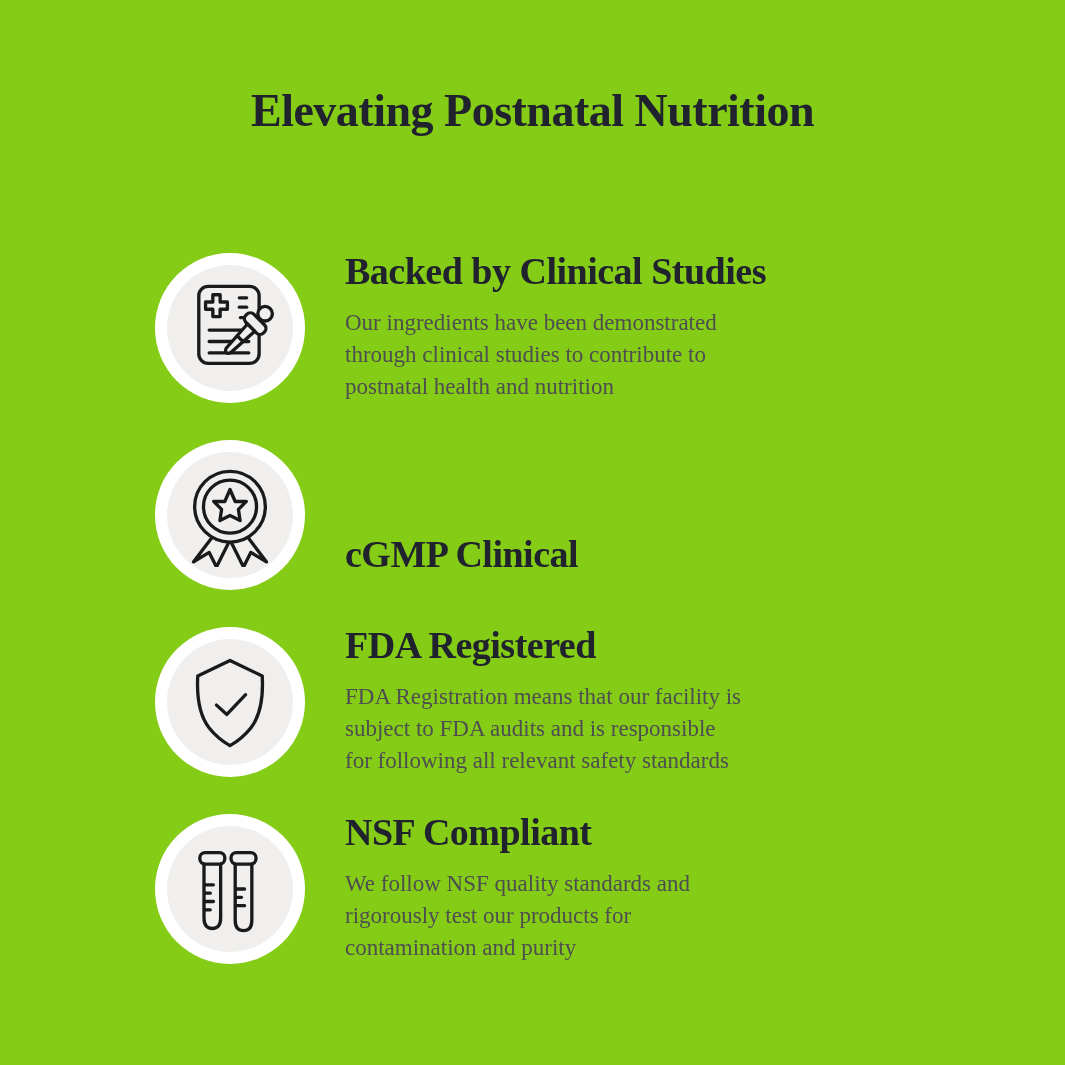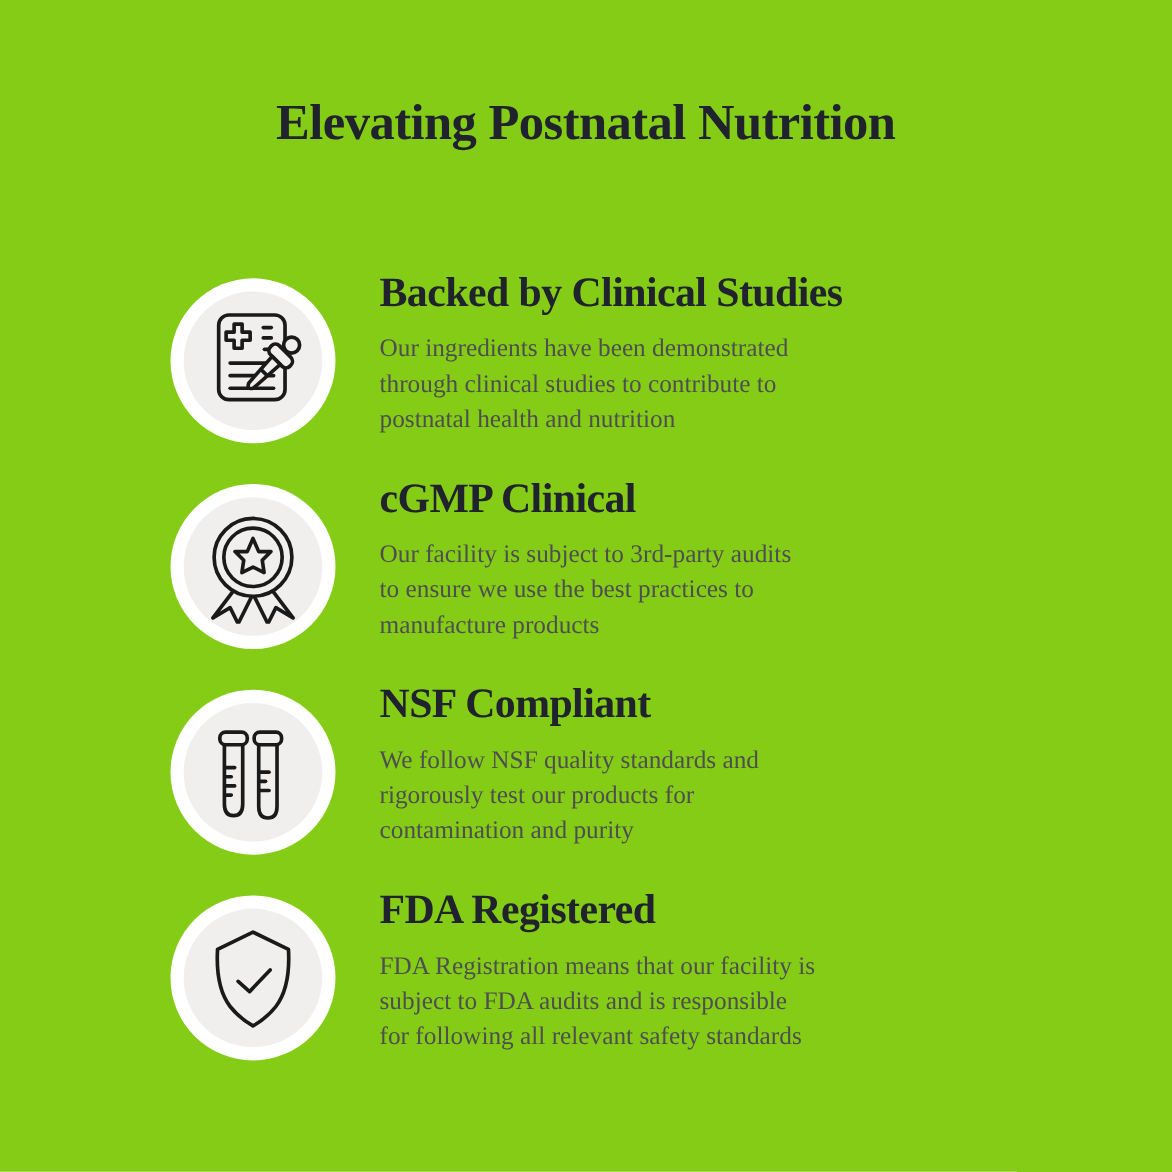--- a/index.html
+++ b/index.html
@@ -29,21 +29,21 @@
     top: 253px;
     left: 155px;
     display: flex;
     flex-direction: column;
     gap: 37px;
   }
   .row {
     display: flex;
     gap: 40px;
     height: 150px;
-    align-items: center;
+    align-items: flex-end;
   }
   .icon-circle {
     flex: none;
     width: 150px;
     height: 150px;
     border-radius: 50%;
     background: #ffffff;
     display: flex;
     align-items: center;
     justify-content: center;
@@ -122,23 +122,37 @@
             <path class="ic" d="M40,62 L15,95 L30,86 L37,100 L52,70"></path>
             <path class="ic" d="M60,62 L85,95 L70,86 L63,100 L48,70"></path>
             <circle class="ic-fill" cx="50" cy="42" r="34"></circle>
             <circle class="ic" cx="50" cy="42" r="25.5"></circle>
             <polygon class="ic" points="50,25.5 55,37 65.7,36.9 58.1,44.6 59.7,55.3 50,50.5 40.3,55.3 41.9,44.6 34.3,36.9 45,37"></polygon>
           </svg>
         </div>
       </div>
       <div class="feature-text">
         <h2>cGMP Clinical</h2>
-        <p>Our facility is subject to 3rd-party audits
-to ensure we use the best practices to
-manufacture products</p>
+      </div>
+    </section>
+
+    <section class="row">
+      <div class="icon-circle">
+        <div class="icon-inner">
+          <svg viewBox="0 0 100 100">
+            <path class="ic" d="M50,10 L81,25 C82,43 80,62 70,75 C64,82.5 57,88 50,92 C43,88 36,82.5 30,75 C20,62 18,43 19,25 Z"></path>
+            <path class="ic" d="M37,53 L47,62 L65,43"></path>
+          </svg>
+        </div>
+      </div>
+      <div class="feature-text">
+        <h2>FDA Registered</h2>
+        <p>FDA Registration means that our facility is
+subject to FDA audits and is responsible
+for following all relevant safety standards</p>
       </div>
     </section>
 
     <section class="row">
       <div class="icon-circle">
         <div class="icon-inner">
           <svg viewBox="0 0 100 100">
             <path class="ic" d="M25,26 L25,78 Q25,88 33,88 Q41,88 41,78 L41,26"></path>
             <rect class="ic" x="21" y="15" width="24" height="11" rx="5"></rect>
             <path class="ic" d="M26,46 h8"></path>
@@ -154,31 +168,14 @@
         </div>
       </div>
       <div class="feature-text">
         <h2>NSF Compliant</h2>
         <p>We follow NSF quality standards and
 rigorously test our products for
 contamination and purity</p>
       </div>
     </section>
 
-    <section class="row">
-      <div class="icon-circle">
-        <div class="icon-inner">
-          <svg viewBox="0 0 100 100">
-            <path class="ic" d="M50,10 L81,25 C82,43 80,62 70,75 C64,82.5 57,88 50,92 C43,88 36,82.5 30,75 C20,62 18,43 19,25 Z"></path>
-            <path class="ic" d="M37,53 L47,62 L65,43"></path>
-          </svg>
-        </div>
-      </div>
-      <div class="feature-text">
-        <h2>FDA Registered</h2>
-        <p>FDA Registration means that our facility is
-subject to FDA audits and is responsible
-for following all relevant safety standards</p>
-      </div>
-    </section>
-
   </div>
 </div>
 
 </body></html>

